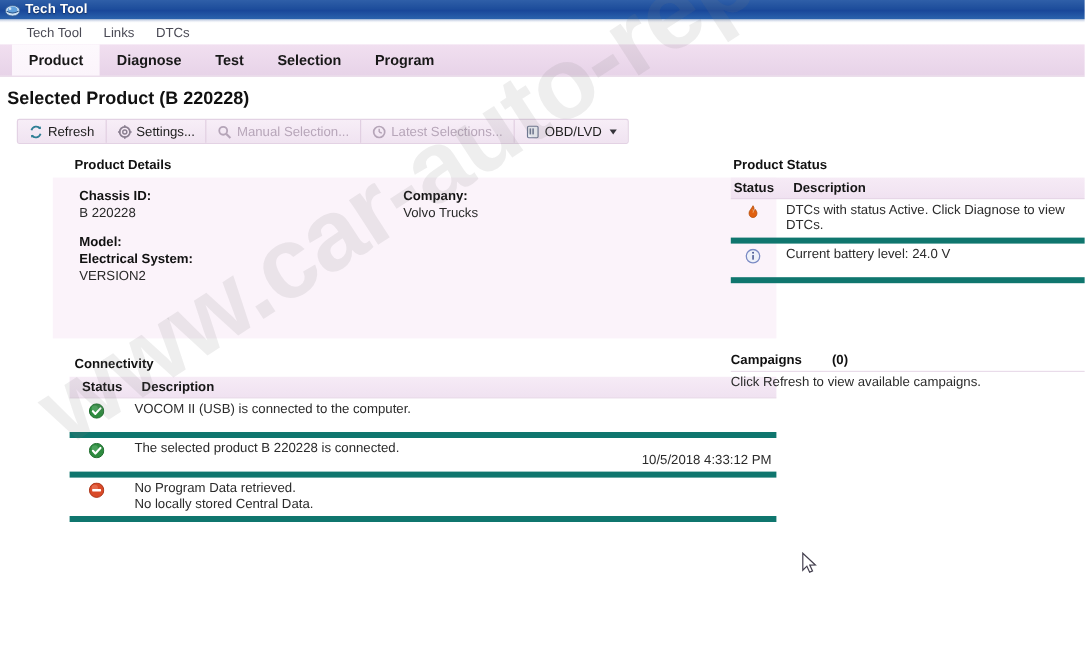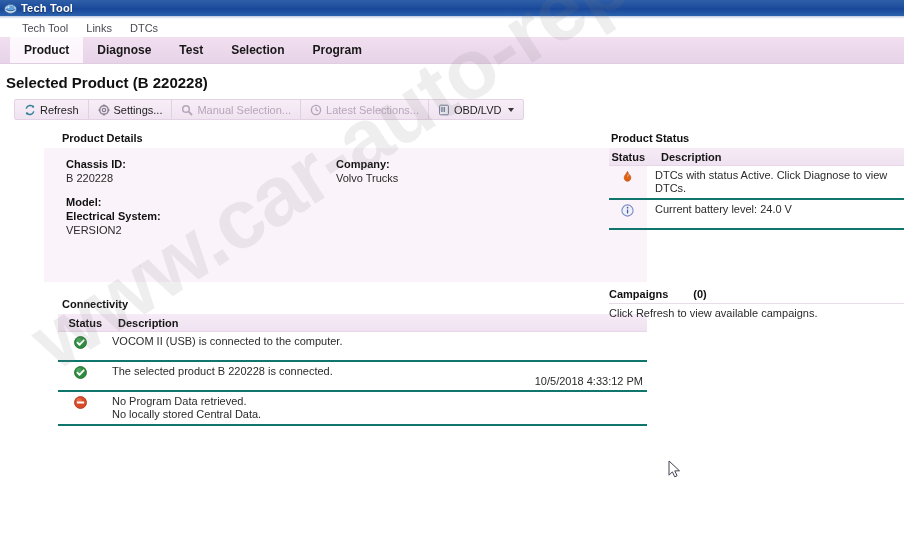--- a/index.html
+++ b/index.html
@@ -202,21 +202,21 @@
     font-weight: bold;
     color: #161616;
     padding-left: 10px;
   }
 
   .trow {
     display: flex;
     align-items: flex-start;
     min-height: 22px;
     padding: 3px 0;
-    border-bottom: 2px solid #0f766e;
+    border-bottom: 5px solid #0f766e;
     position: relative;
   }
   .trow .cell-status {
     width: 44px;
     display: flex;
     justify-content: center;
     flex: 0 0 auto;
     padding-top: 1px;
   }
   .trow .cell-desc {

